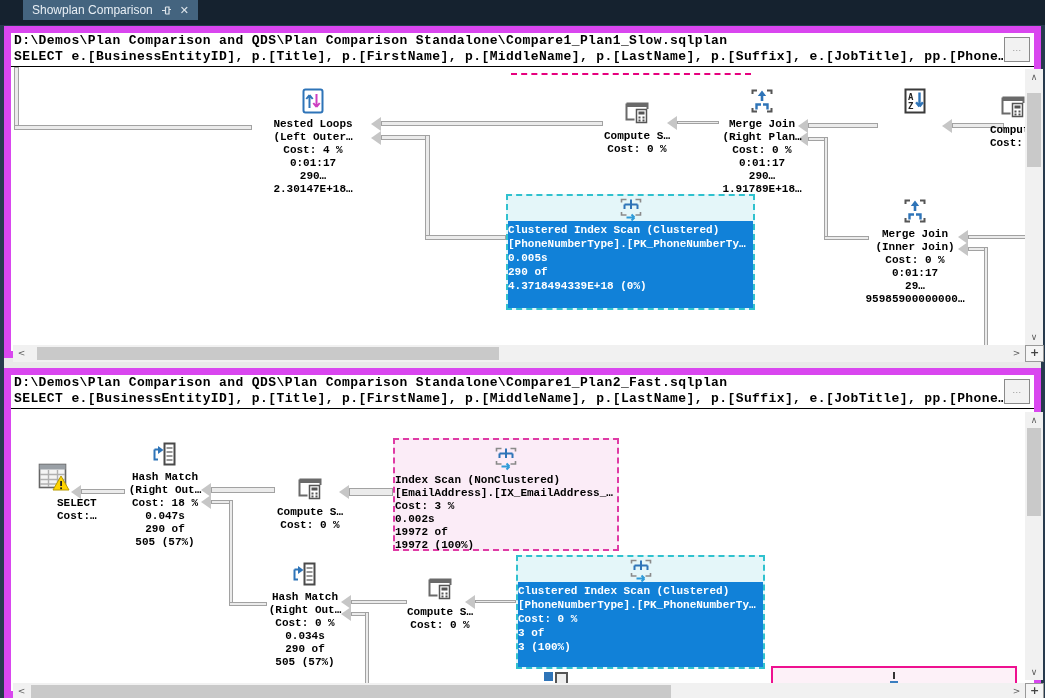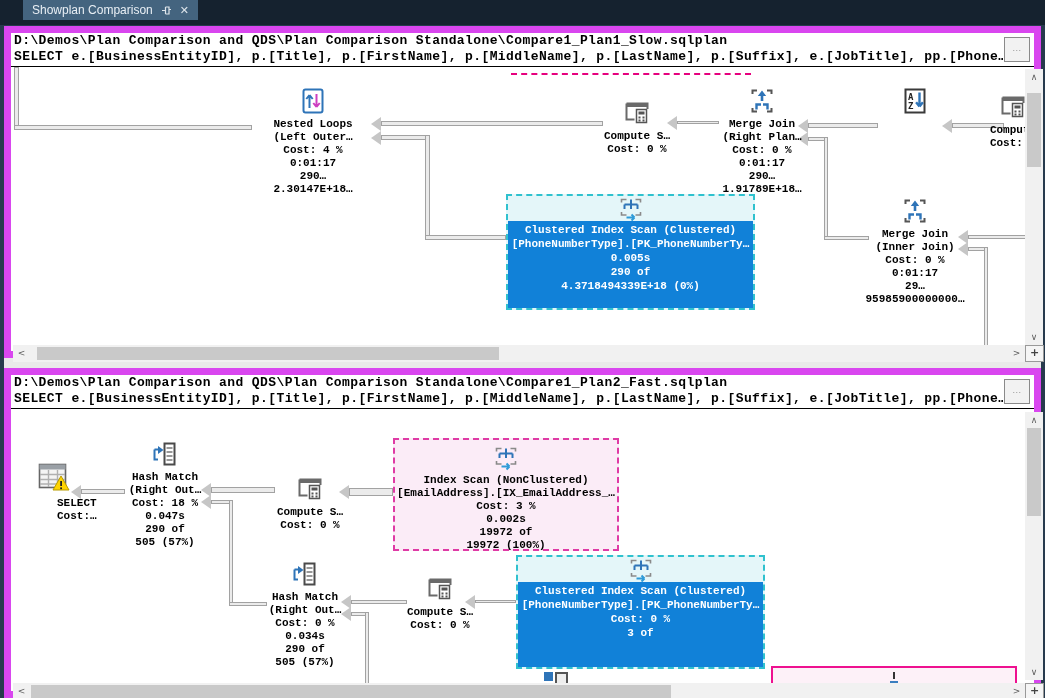--- a/index.html
+++ b/index.html
@@ -20,21 +20,21 @@
          white-space:nowrap;color:#000;padding-left:3px;}
   .phead .l1,.phead .l2{height:16px;overflow:hidden;}
   .hdr-btn{position:absolute;right:4px;top:4px;width:24px;height:23px;border:1px solid #8a8a8a;
            background:#f2f2f2;color:#9a9a9a;font:9px/20px "DejaVu Sans",sans-serif;text-align:center;}
   .pcanvas{position:absolute;left:0;top:34px;right:0;bottom:0;overflow:hidden;background:#fff;}
   
   .pnode{position:absolute;color:#000;}
   .pcol{text-align:center;font:bold 11px/13px "Liberation Mono","DejaVu Sans Mono",monospace;}
   .icon-row{line-height:0;margin-bottom:3px;}
   .nline{height:13px;overflow:hidden;white-space:nowrap;}
-  .pbox{box-sizing:border-box;font:bold 11px/13px "Liberation Mono","DejaVu Sans Mono",monospace;text-align:center;}
+  .pbox{box-sizing:border-box;font:bold 11px/13px "Liberation Mono","DejaVu Sans Mono",monospace;}
   .box-top{display:flex;justify-content:center;align-items:center;line-height:0;}
   .hl-blue{border:2px dashed #2fc1ce;background:#e4f6f9;}
   .hl-blue .box-top{height:25px;}
   .hl-blue .box-body{position:absolute;left:0;right:0;top:25px;bottom:0;background:#1181d8;color:#fff;padding-top:2px;}
   .hl-blue .nline{line-height:14px;height:14px;}
   .hl-pink{border:2px dashed #df3aa5;background:#fbecf7;}
   .hl-pink .box-top{height:32px;padding-top:2px;}
   .pink-solid{border:2px solid #ee1190;background:#fdf1f8;}
   .pink-solid .box-top{height:14px;padding-top:3px;}
   
@@ -349,20 +349,21 @@
                 <path d="M4.5 6.5 v-3 h5 M18.5 3.5 h5 v3 M4.5 16 v3 h5 M23.5 16 v3 h-5" fill="none" stroke="#8a8a8a" stroke-width="1.6"></path>
                 <path d="M14 3.5 v5 M7.5 8.5 h13 M7.5 8.5 v4.5 M14 8.5 v4.5 M20.5 8.5 v4.5" fill="none" stroke="#2e74b8" stroke-width="2"></path>
                 <path d="M9.5 21.5 h8 M17.5 21.5 l-3 -3 M17.5 21.5 l-3 3" fill="none" stroke="#2f9bd8" stroke-width="2"></path>
               </svg></span>
           </div>
           <div class="box-body">
             <div class="nline">Clustered Index Scan (Clustered)</div>
             <div class="nline">[PhoneNumberType].[PK_PhoneNumberTy…</div>
             <div class="nline">Cost: 0 %</div>
             <div class="nline">3 of</div>
+            <div class="nline">3 (100%)</div>
           </div>
         </div>
         <div class="pnode pbox pink-solid" style="left: 760px; top: 257px; width: 246px; height: 50px;">
           <div class="box-top">
             <span class="nicon"><svg width="16" height="12" viewBox="0 0 16 12">
                 <rect x="7" y="0" width="2" height="7" fill="#333"></rect>
                 <rect x="4" y="9" width="8" height="2" fill="#3a7ec0"></rect>
               </svg></span>
           </div>
           <div class="box-body"></div>

